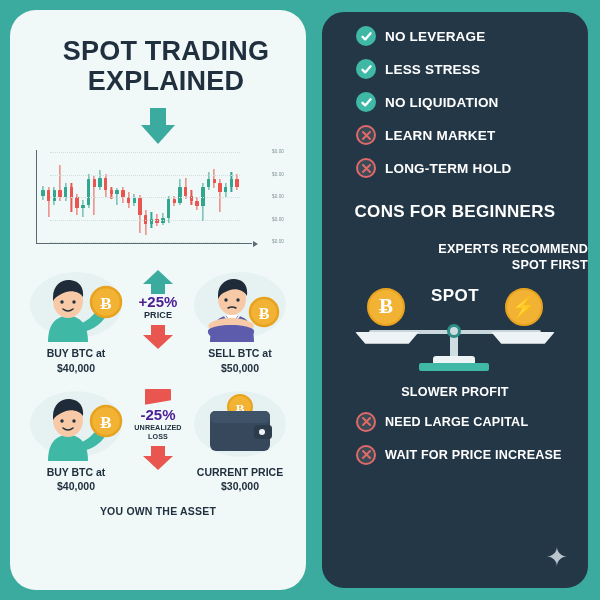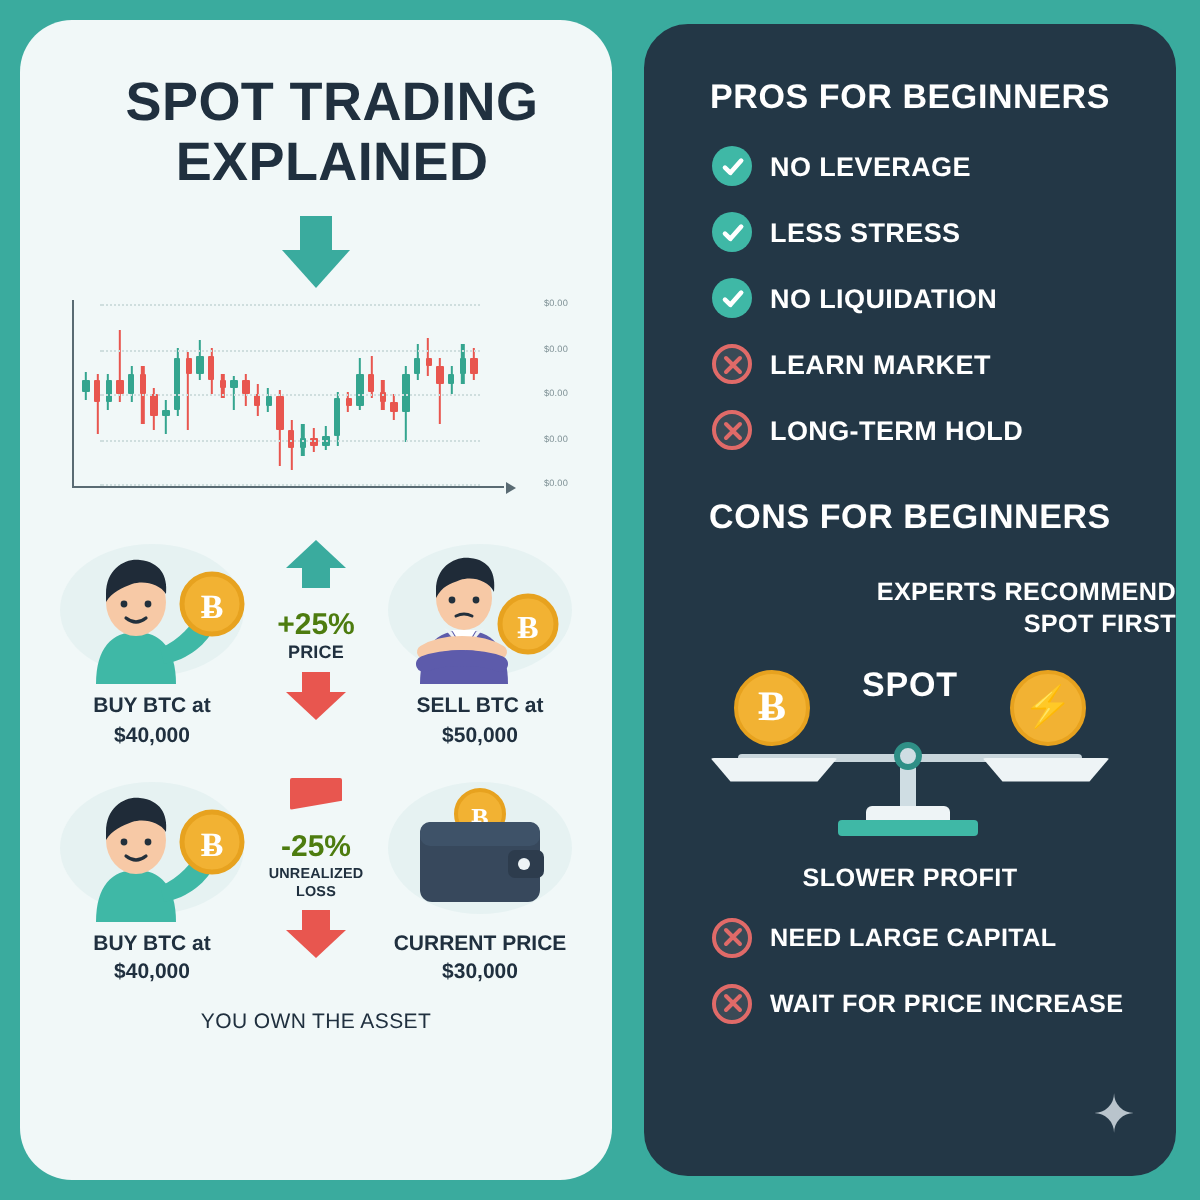--- a/index.html
+++ b/index.html
@@ -120,23 +120,22 @@
     margin-top: 4px;
     font-size: 10.5px;
     font-weight: bold;
     color: #20303f;
     line-height: 1.35;
   }
   .mid-col {
     width: 78px; text-align: center; padding-top: 2px;
   }
   .pct {
-    font-size: 15px; font-weight: bold; color: #4d7c0f;
+    font-size: 15px; font-weight: bold; color: #4c1d95;
     line-height: 1.05;
-    margin-top: 11px;
   }
   .pct-sub {
     font-size: 9px; font-weight: bold; color: #20303f; letter-spacing: 0.1px;
   }
   .pct-sub.small { font-size: 7.2px; }
   .arrow-up, .arrow-down {
     position: relative; width: 30px; height: 24px; margin: 0 auto;
   }
   .arrow-up .head {
     position: absolute; left: 0; top: 0; width: 0; height: 0;
@@ -162,21 +161,21 @@
     position: relative; width: 26px; height: 16px; margin: 0 auto 2px auto;
   }
   .flag-down .sheet {
     position: absolute; inset: 0;
     background: #e8564f;
     clip-path: polygon(0 0, 100% 0, 100% 72%, 0 100%);
     border-radius: 1px;
   }
   #own-asset {
     text-align: center;
-    font-size: 10.5px; font-weight: normal; color: #20303f;
+    font-size: 10.5px; font-weight: bold; color: #20303f;
     margin-top: 12px; letter-spacing: 0.2px;
   }
 
   
   #right-panel {
     position: absolute;
     left: 320px; top: 10px;
     width: 270px; height: 580px;
     background: #233746;
     border-radius: 24px;
@@ -558,21 +557,20 @@
           <div>$30,000</div>
         </div>
       </div>
     </div>
 
     <div id="own-asset">YOU OWN THE ASSET</div>
   </div>
 
   <div id="right-panel">
 
-    <div class="panel-heading" style="margin-top:27px">PROS FOR BEGINNERS</div>
 
     <ul class="list" id="pros-list" style="margin-top:14px">
         <li class="list-item">
           <span class="ic check">
             <svg width="13" height="13" viewBox="0 0 13 13">
               <path d="M2.5 6.8 L5.2 9.4 L10.6 3.3" stroke="#ffffff" stroke-width="2.3" fill="none" stroke-linecap="round" stroke-linejoin="round"></path>
             </svg>
           </span>
           <span class="li-label">NO LEVERAGE</span>
         </li>

